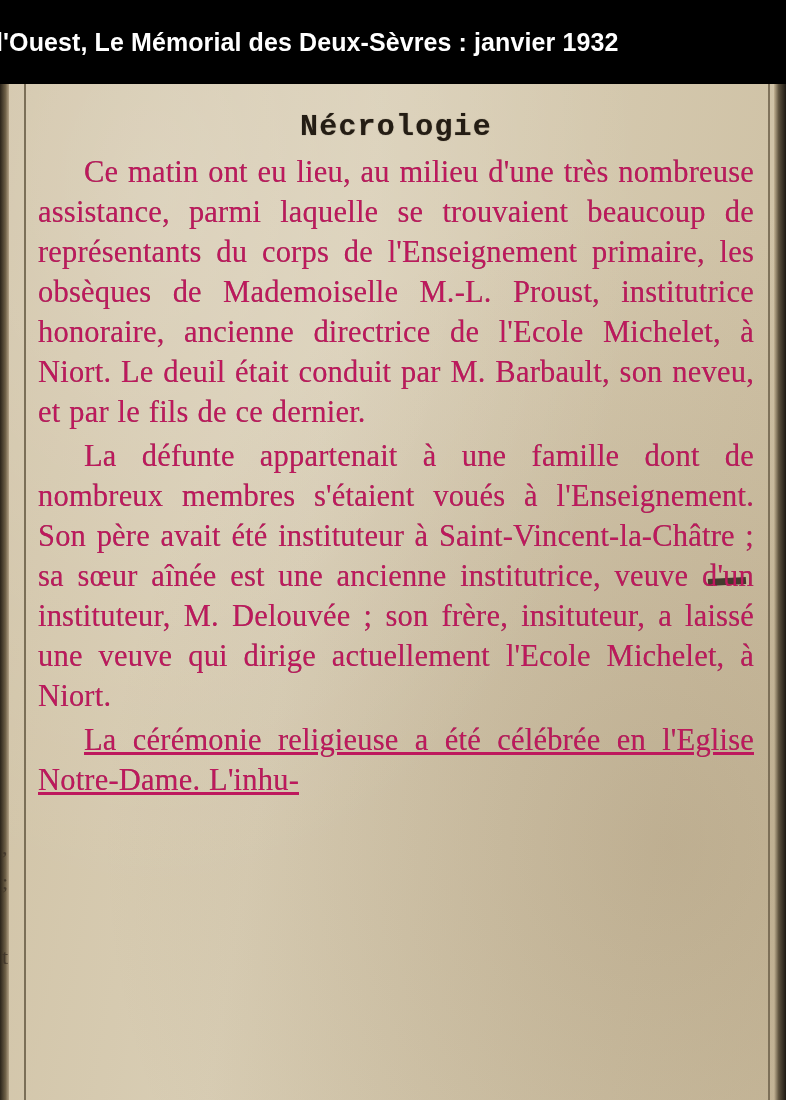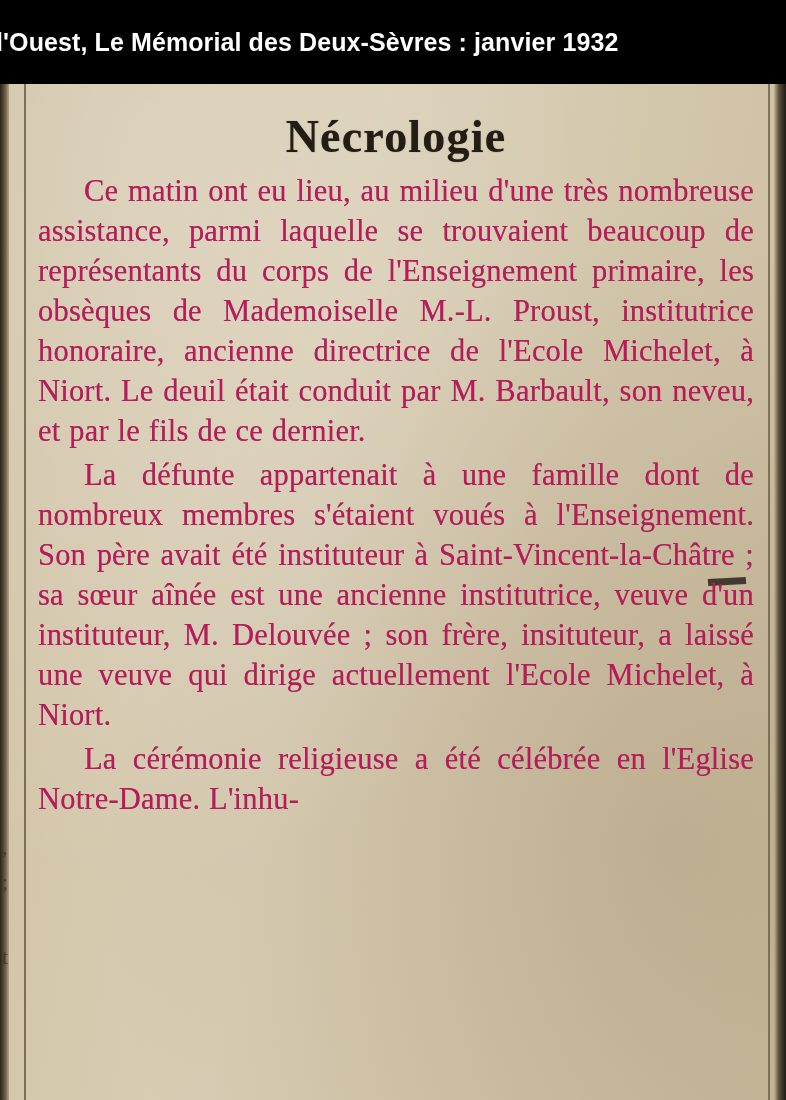--- a/index.html
+++ b/index.html
@@ -115,42 +115,43 @@
     top: 0;
     width: 740px;
     height: 100%;
     box-sizing: border-box;
     padding: 26px 16px 0 8px;
   }
 
   #article h1 {
     margin: 0 0 8px 0;
     text-align: center;
-    font-family: Liberation Serif, serif;
+    font-family: Liberation Mono, monospace;
     font-weight: bold;
-    font-size: 46px;
+    font-size: 30px;
     letter-spacing: 1.2px;
     color: #241d14;
     text-shadow: 0 0 1px rgba(40,30,20,0.55);
   }
 
   #article p {
     margin: 0 0 4px 0;
     text-indent: 46px;
     text-align: justify;
     font-family: "Liberation Serif", serif;
     font-size: 30.5px;
     line-height: 40px;
     color: #be185d;
     letter-spacing: 0.2px;
     word-spacing: 1px;
     text-shadow: 0 0 0.6px rgba(45,35,25,0.5);
   }
   #article p.last {
     margin-bottom: 12px;
+    text-decoration: underline;
   }
 
   
   .blot {
     position: absolute;
     right: 40px;
     top: 494px;
     width: 38px;
     height: 7px;
     background: #2c241a;

